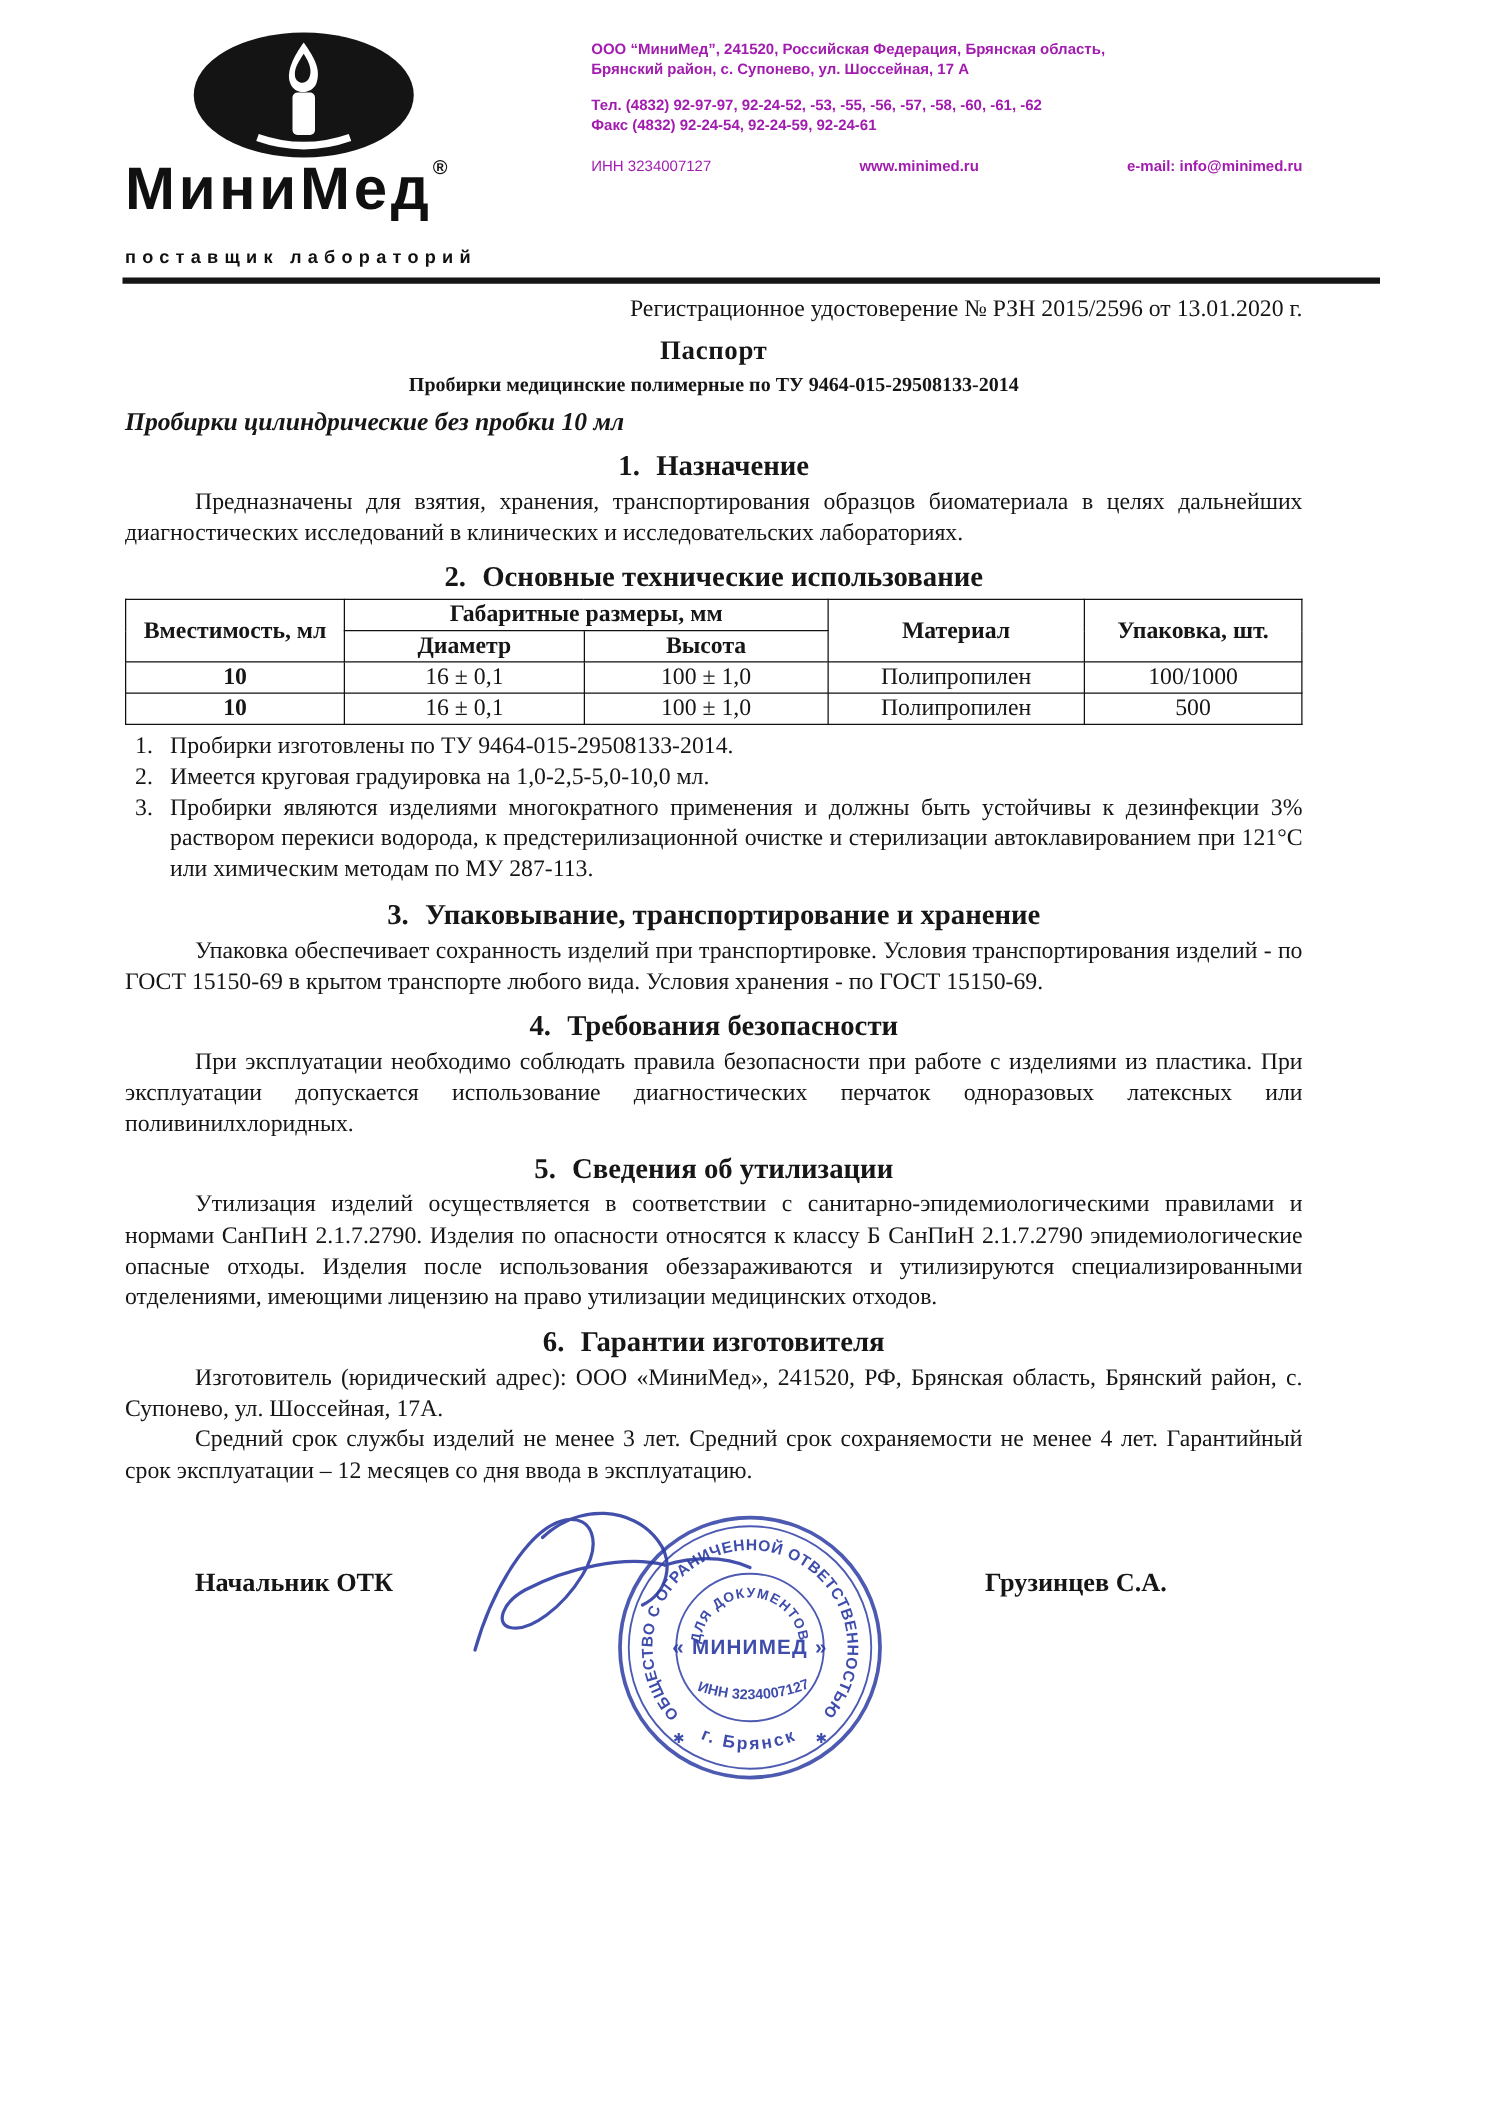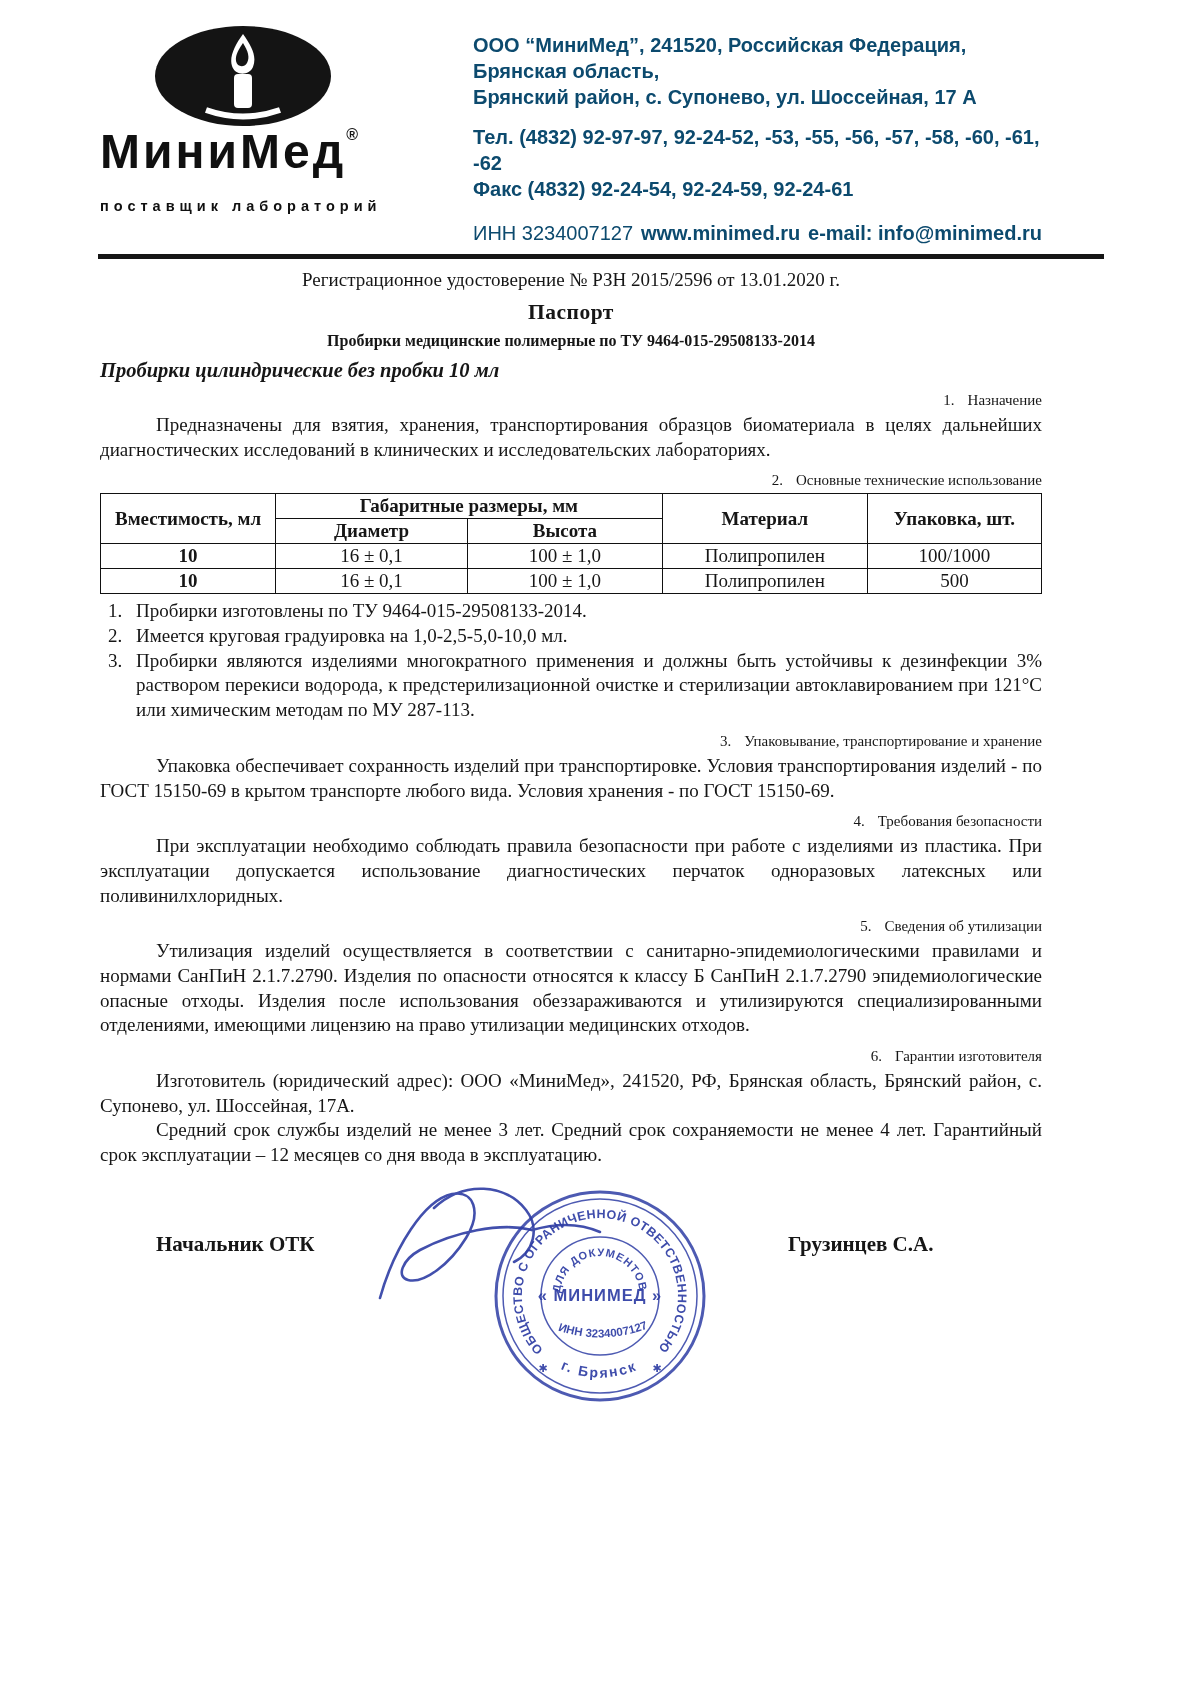--- a/index.html
+++ b/index.html
@@ -8,34 +8,34 @@
   .page { width:1200px; min-height:1697px; background:#fff; padding:24px 158px 20px 100px; position:relative; }
 
   
   .header { display:flex; align-items:flex-start; }
   .logo-block { width:335px; flex-shrink:0; }
   .logo-emblem { display:block; margin-left:48px; }
   .brand-row { margin-top:-4px; white-space:nowrap; }
   .brand { font-family:"Liberation Sans", sans-serif; font-weight:bold; font-size:48px; letter-spacing:3px; color:#101010; }
   .regmark { font-family:"Liberation Sans", sans-serif; font-weight:bold; font-size:16px; vertical-align:28px; }
   .tagline { font-family:"Liberation Sans", sans-serif; font-weight:bold; font-size:14.5px; letter-spacing:5px; margin-top:19px; color:#101010; white-space:nowrap; }
-  .contact { flex:1; margin-left:38px; padding-top:8px; font-family:"Liberation Sans", sans-serif; font-weight:bold; font-size:20px; line-height:1.3; color:#0c4a6e; }
+  .contact { flex:1; margin-left:38px; padding-top:8px; font-family:"Liberation Sans", sans-serif; font-weight:bold; font-size:12px; line-height:1.3; color:#a21caf; }
   .contact .grp { margin-bottom:14px; }
   .inn-row { display:flex; justify-content:space-between; align-items:baseline; margin-top:18px; }
   .inn-row .inn { font-weight:normal; }
   .divider { height:5px; background:#151515; margin:8px -62px 0 -2px; }
 
   
-  .reg-line { text-align:center; font-size:19px; margin-top:10px; }
+  .reg-line { text-align:right; font-size:19px; margin-top:10px; }
   .doc-title { text-align:center; font-weight:bold; font-size:21.5px; margin-top:9px; letter-spacing:.5px; }
   .doc-subtitle { text-align:center; font-weight:bold; font-size:16px; margin-top:7px; }
   .product-title { text-align:left; font-weight:bold; font-style:italic; font-size:20.5px; margin-top:9px; }
 
   
-  .sec-head { text-align:right; font-weight:normal; font-size:15px; margin-top:10px; margin-bottom:4px; }
+  .sec-head { text-align:center; font-weight:bold; font-size:23px; margin-top:10px; margin-bottom:4px; }
   .sec-head .num { margin-right:13px; }
   p.body { font-size:19px; line-height:1.3; text-align:justify; text-indent:56px; }
 
   table.spec { width:100%; border-collapse:collapse; margin-top:4px; font-size:19px; table-layout:fixed; }
   .spec th, .spec td { border:1.6px solid #111; text-align:center; padding:1px 6px; vertical-align:middle; }
   .spec th { font-weight:bold; }
   .cell-bold { font-weight:bold; }
 
   .notes { margin-top:5px; }
   .note { display:flex; font-size:19px; line-height:1.3; }

